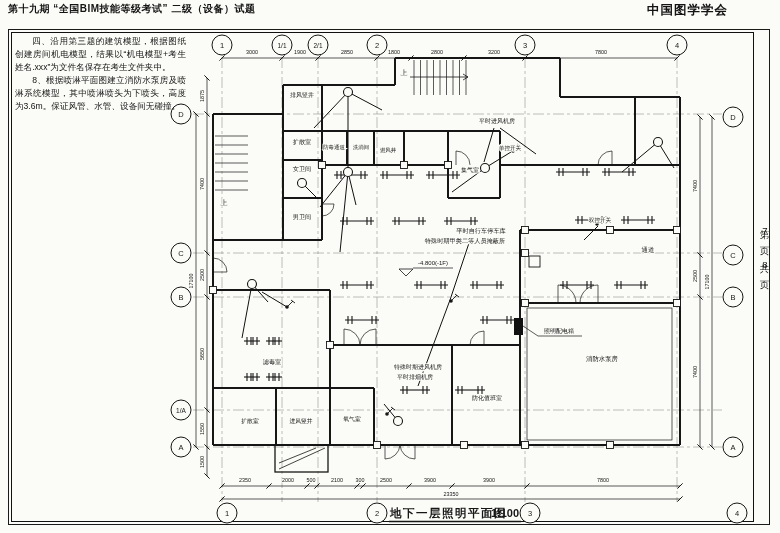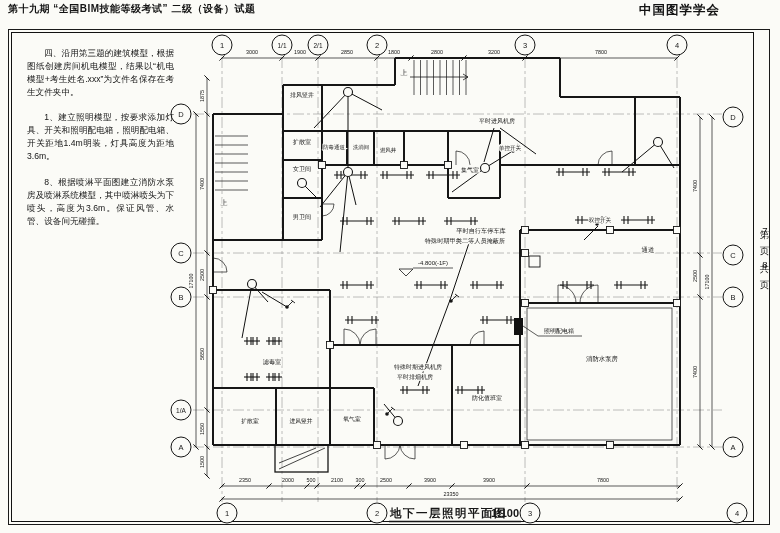--- a/index.html
+++ b/index.html
@@ -1,42 +1,41 @@
 <!DOCTYPE html>
 <html><head>
 <meta charset="utf-8">
 <style>
   html,body{margin:0;padding:0;background:#e8e8e4;}
   .sheet{position:relative;width:780px;height:533px;background:#fbfbf7;overflow:hidden;
          font-family:"Liberation Sans","DejaVu Sans",sans-serif;color:#141414;}
   .hdr-left{position:absolute;left:8px;top:2px;font-size:10px;font-weight:bold;letter-spacing:.5px;}
-  .hdr-right{position:absolute;right:60px;top:2px;font-size:12.5px;font-weight:bold;letter-spacing:1px;text-align:right;}
+  .hdr-right{position:absolute;right:52px;top:2px;font-size:12.5px;font-weight:bold;letter-spacing:1px;text-align:right;}
   .outer-border{position:absolute;left:8px;top:29px;width:762px;height:496px;border:1px solid #1a1a1a;box-sizing:border-box;}
   .inner-border{position:absolute;left:11px;top:32px;width:743px;height:490px;border:1.6px solid #111;box-sizing:border-box;}
   .page-strip{position:absolute;left:757px;top:222px;width:14px;display:flex;flex-direction:column;gap:14px;align-items:center;}
   .page-strip div{writing-mode:vertical-rl;text-orientation:upright;font-size:9.5px;letter-spacing:3px;}
   .question{position:absolute;left:15px;top:35px;width:171px;font-size:8.6px;line-height:1.52;text-align:justify;z-index:3;}
-  .question p{margin:12px;text-indent:2em;}
+  .question p{margin:0;text-indent:2em;}
   svg.plan{position:absolute;left:0;top:0;z-index:2;pointer-events:none;}
 </style>
 </head>
 <body>
 
 <div class="sheet">
   <div class="hdr-left">第十九期 “全国BIM技能等级考试” 二级（设备）试题</div>
   <div class="hdr-right">中国图学学会</div>
   <div class="outer-border"></div>
   <div class="inner-border"></div>
   <div class="page-strip">
     <div>第7页</div>
     <div>共8页</div>
   </div>
   <div class="question" id="question">
       <p>四、沿用第三题的建筑模型，根据图纸创建房间机电模型，结果以“机电模型+考生姓名.xxx”为文件名保存在考生文件夹中。</p>
-      <p>1、建立照明模型，按要求添加灯具、开关和照明配电箱，照明配电箱、开关距地1.4m明装，灯具高度为距地3.6m。</p>
       <p>8、根据喷淋平面图建立消防水泵房及喷淋系统模型，其中喷淋喷头为下喷头，高度为3.6m。保证风管、水管、设备间无碰撞。</p>
     </div>
   <svg class="plan" id="plan" width="780" height="533" viewBox="0 0 780 533">
       <g>
         <line x1="222" y1="57" x2="222" y2="502" stroke="#8a8a8a" stroke-width="0.55" stroke-dasharray="11 3 3 3"></line>
         <line x1="282" y1="57" x2="282" y2="502" stroke="#8a8a8a" stroke-width="0.55" stroke-dasharray="11 3 3 3"></line>
         <line x1="318" y1="57" x2="318" y2="502" stroke="#8a8a8a" stroke-width="0.55" stroke-dasharray="11 3 3 3"></line>
         <line x1="377" y1="57" x2="377" y2="502" stroke="#8a8a8a" stroke-width="0.55" stroke-dasharray="11 3 3 3"></line>
         <line x1="525" y1="57" x2="525" y2="502" stroke="#8a8a8a" stroke-width="0.55" stroke-dasharray="11 3 3 3"></line>
         <line x1="677" y1="57" x2="677" y2="502" stroke="#8a8a8a" stroke-width="0.55" stroke-dasharray="11 3 3 3"></line>

